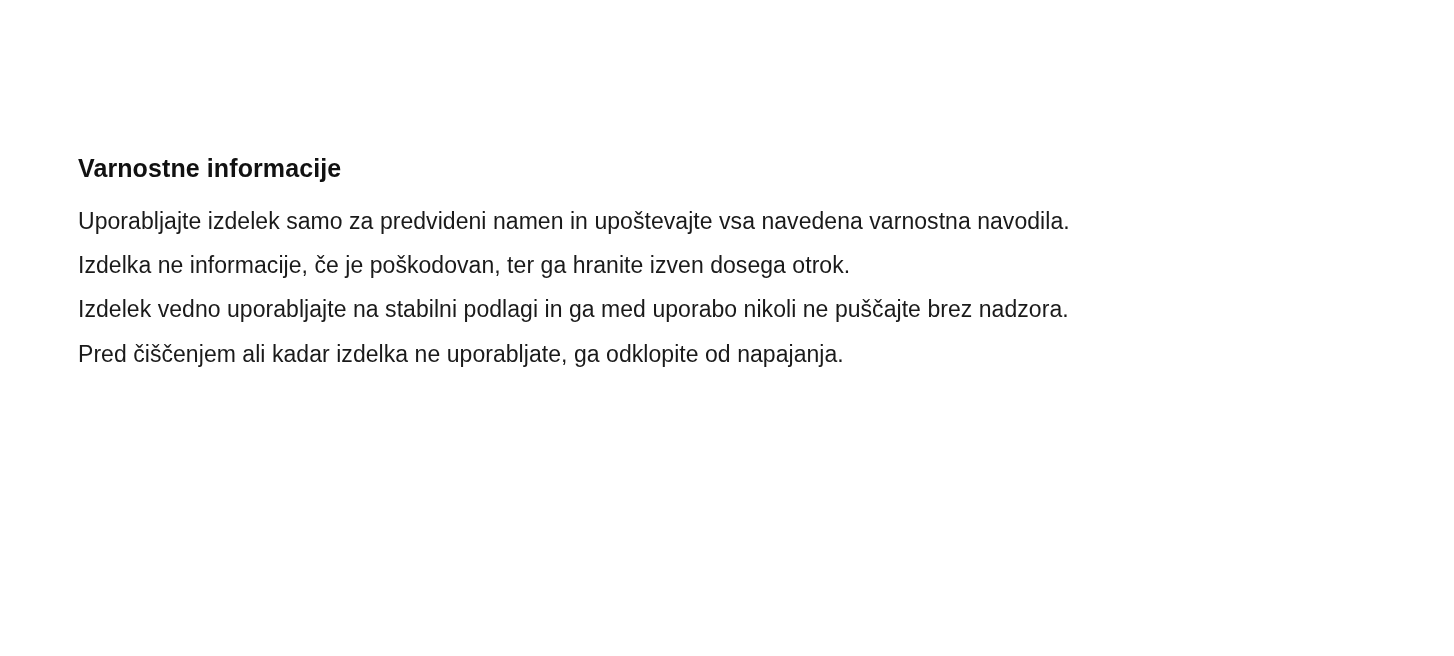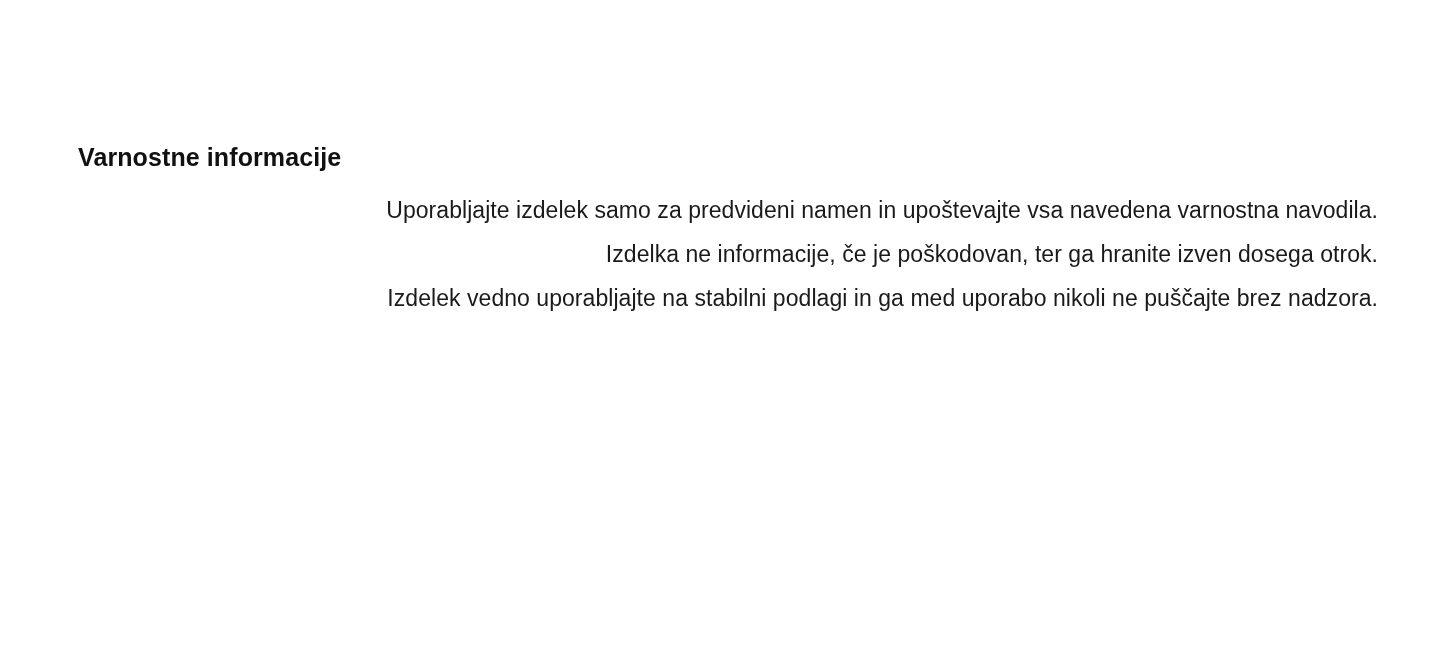--- a/index.html
+++ b/index.html
@@ -23,37 +23,37 @@
   .content {
     position: absolute;
     left: 78px;
     top: 140px;
     width: 1300px;
   }
   .doc-heading {
     font-size: 25px;
     font-weight: bold;
     line-height: 1.42;
-    margin: 0 0 12px 0;
+    margin: 11px 0 12px 0;
     letter-spacing: 0.1px;
     color: #111111;
   }
   .doc-paragraph {
     font-size: 23px;
     font-weight: normal;
     line-height: 1.93;
     margin: 0;
     color: #1a1a1a;
     letter-spacing: 0.05px;
-    text-align: right;
   }
 </style>
 </head>
 <body>
 
 <div class="page">
   <div class="content">
     <h1 class="doc-heading">Varnostne informacije</h1>
     <p class="doc-paragraph">Uporabljajte izdelek samo za predvideni namen in upoštevajte vsa navedena varnostna navodila.</p>
     <p class="doc-paragraph">Izdelka ne informacije, če je poškodovan, ter ga hranite izven dosega otrok.</p>
     <p class="doc-paragraph">Izdelek vedno uporabljajte na stabilni podlagi in ga med uporabo nikoli ne puščajte brez nadzora.</p>
+    <p class="doc-paragraph">Pred čiščenjem ali kadar izdelka ne uporabljate, ga odklopite od napajanja.</p>
   </div>
 </div>
 
 </body></html>

